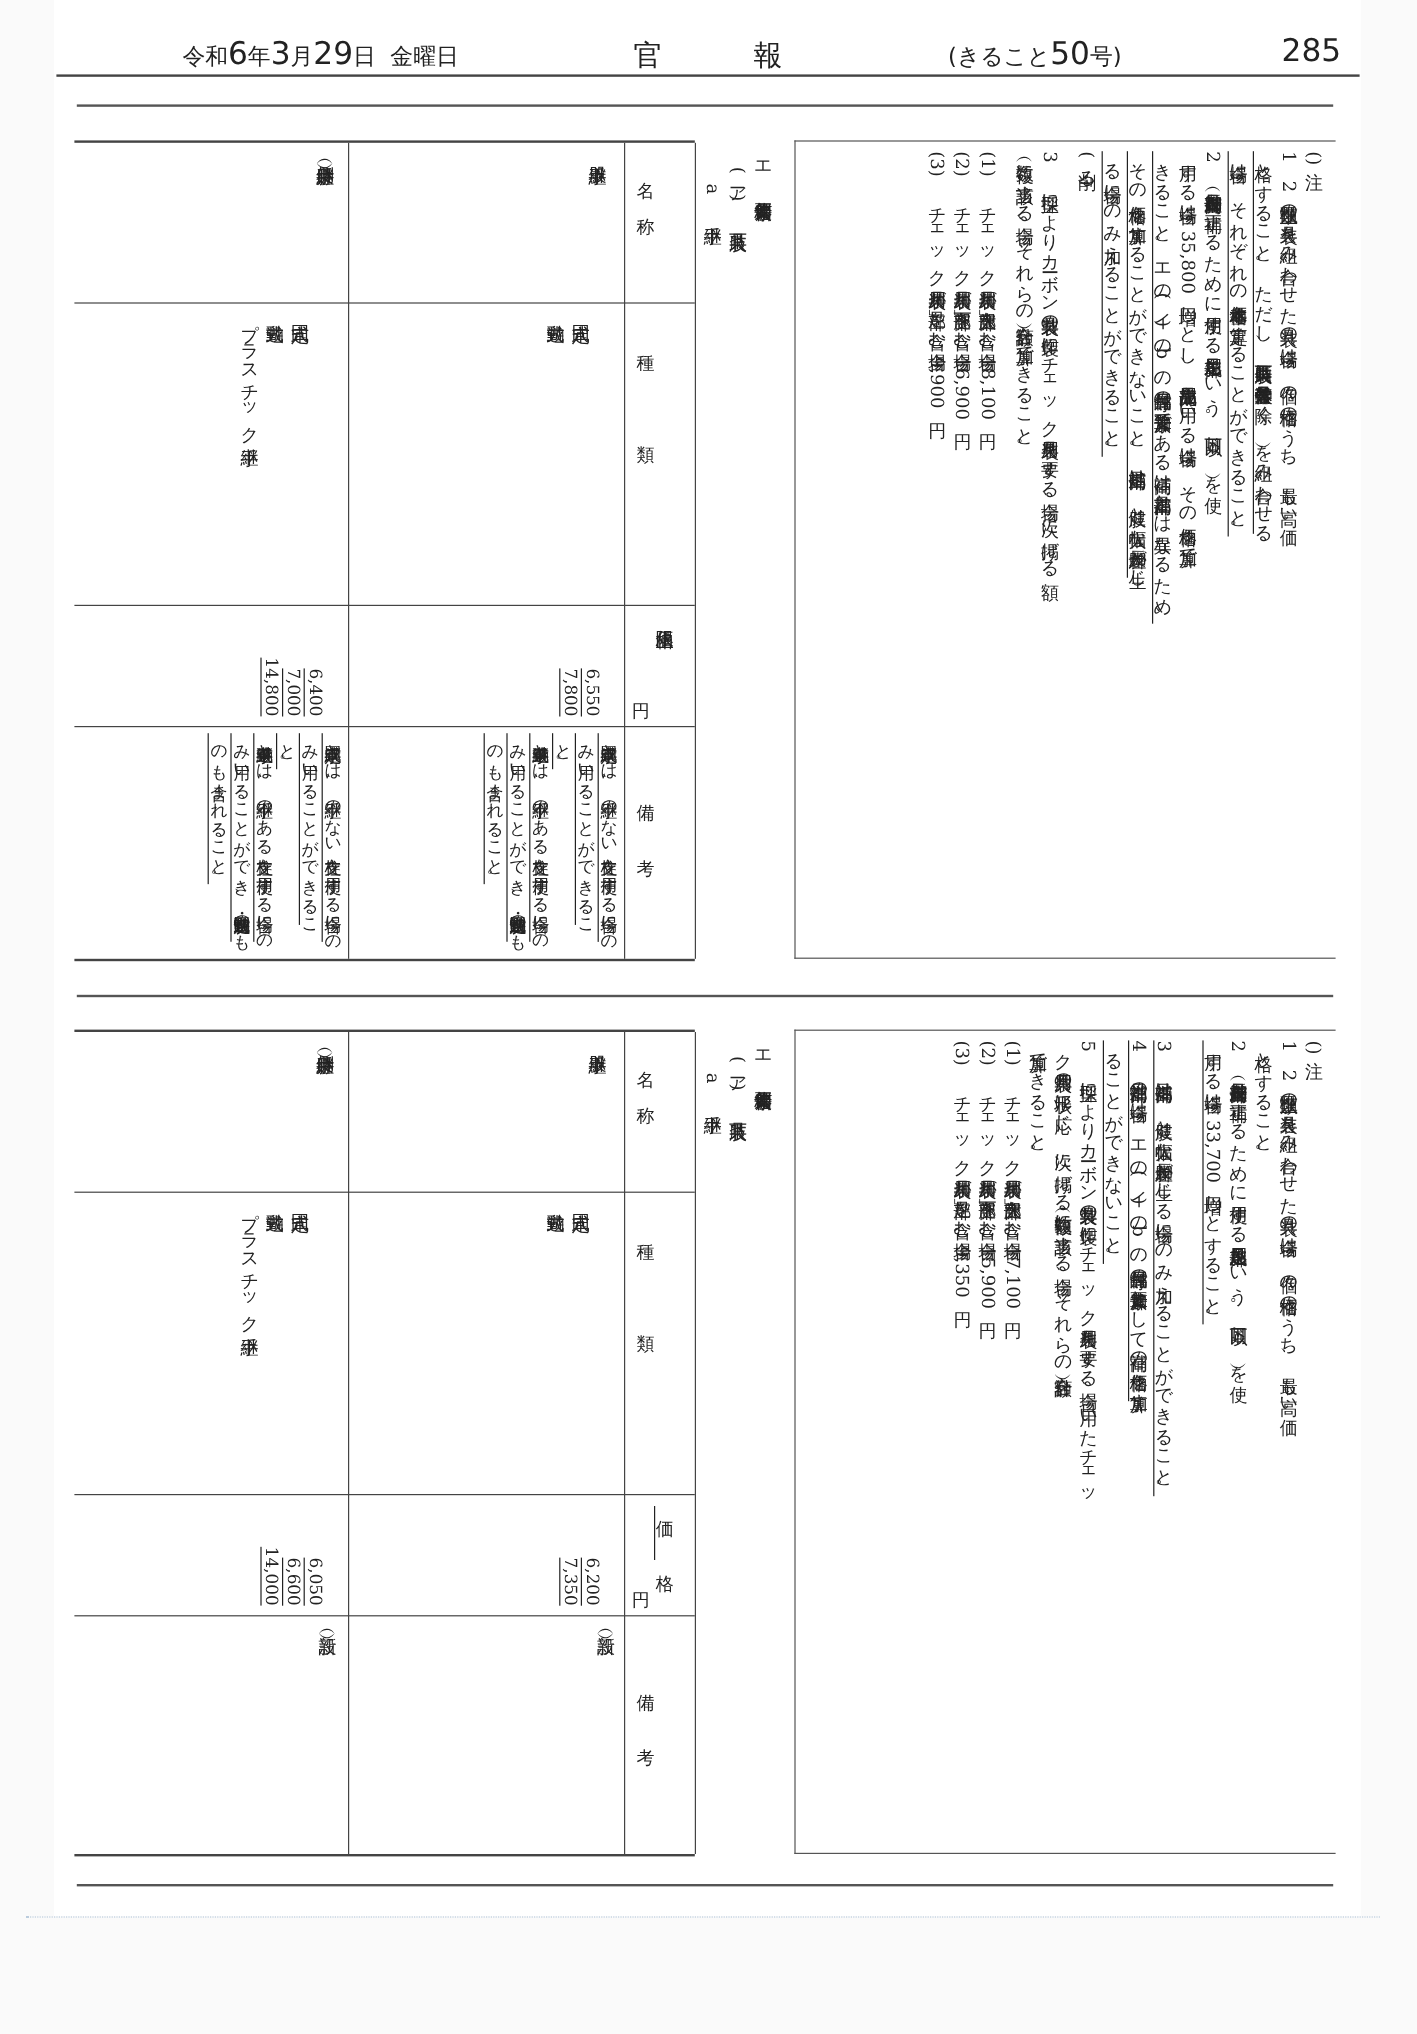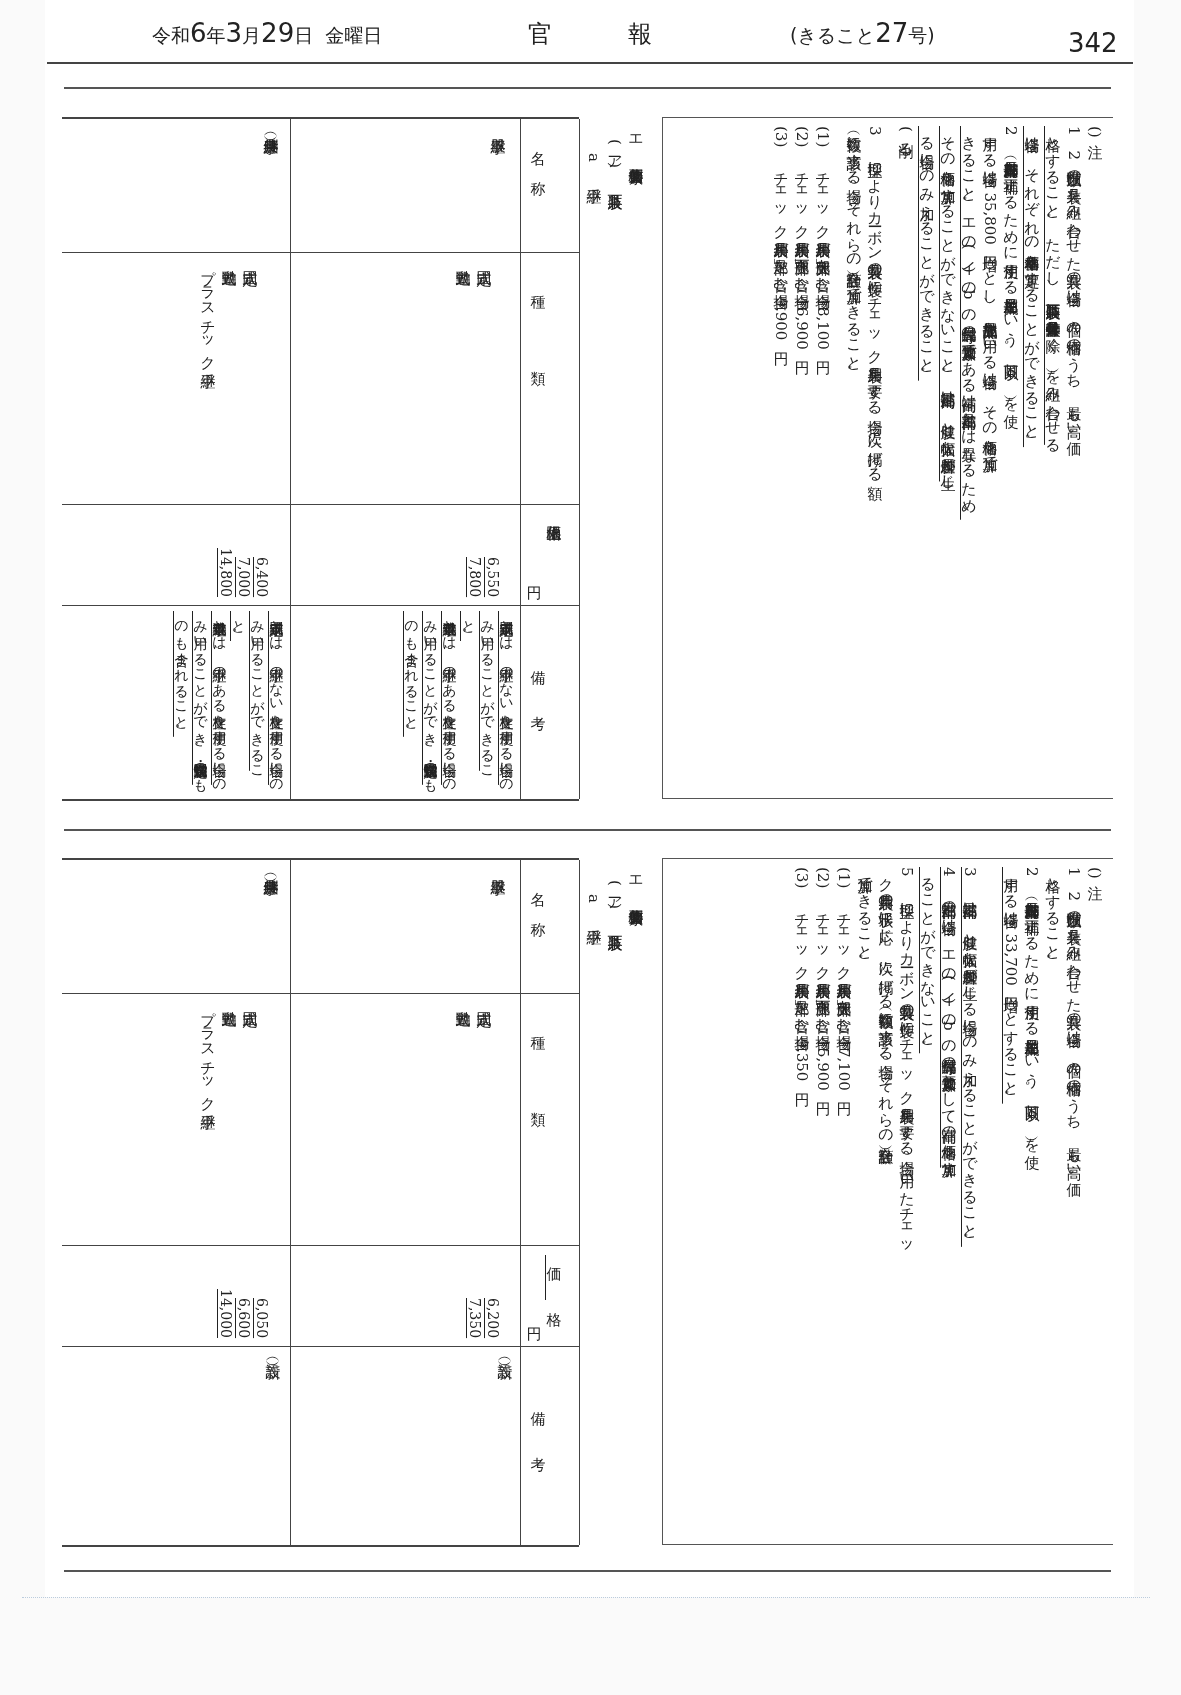--- a/index.html
+++ b/index.html
@@ -1,21 +1,21 @@
 <!DOCTYPE html>
 <html><head>
 <meta charset="utf-8">
 <style>
   html, body { margin:0; padding:0; }
   body { width:1181px; height:1695px; background:#fafafa; position:relative; overflow:hidden;
          font-family:"DejaVu Serif","Liberation Serif",serif; color:#222; }
   .page { position:absolute; left:45px; top:0; width:1089px; height:1597px; background:#fff; }
   .page-bottom-line { position:absolute; left:22px; top:1597px; width:1128px; border-top:1px dotted #bcd; }
   .header { position:absolute; left:0; top:0; width:1181px; height:64px; }
-  .hdr { position:absolute; top:18px; font-size:19px; font-family:"DejaVu Sans","Liberation Sans",sans-serif; white-space:nowrap; }
+  .hdr { position:absolute; top:30px; font-size:19px; font-family:"DejaVu Sans","Liberation Sans",sans-serif; white-space:nowrap; }
   .hdr .big { font-size:26px; }
   .hdr-date { left:152px; }
   .hdr-title1 { left:528px; font-size:24px; font-family:"DejaVu Serif",serif; }
   .hdr-title2 { left:628px; font-size:24px; font-family:"DejaVu Serif",serif; }
   .hdr-issue { left:790px; }
   .hdr-page { left:1068px; font-size:26px; top:28px; }
   .rule-thick { position:absolute; left:47px; width:1086px; height:2px; background:#444; }
   .rule { position:absolute; left:64px; width:1047px; height:2px; background:#555; }
 
   .vtext { writing-mode:vertical-rl; font-size:15px; line-height:21px; }
@@ -40,23 +40,23 @@
 <div class="page"></div>
 <div class="page-bottom-line"></div>
 
 <div class="header">
   <div class="hdr hdr-date">
     <span>令和</span><span class="big">6</span><span>年</span><span class="big">3</span><span>月</span><span class="big">29</span><span>日</span>&nbsp;&nbsp;<span>金曜日</span>
   </div>
   <div class="hdr hdr-title1">官</div>
   <div class="hdr hdr-title2">報</div>
   <div class="hdr hdr-issue">
-    <span>(きること</span><span class="big">27</span><span>号)</span>
+    <span>(きること</span><span class="big">50</span><span>号)</span>
   </div>
-  <div class="hdr hdr-page">342</div>
+  <div class="hdr hdr-page">285</div>
 </div>
 <div class="rule-thick" style="top:62px"></div>
 <div class="rule" style="top:87px"></div>
 <div class="rule" style="top:829px"></div>
 <div class="rule" style="top:1570px"></div>
 
 <div class="notes" style="top:117px; height:680px;">
   <div class="notes-inner vtext">
     <span class="note-line">(注)</span>
     <span class="note-line">1　2種類以上の装具を組み合わせた装具の場合は、個々の価格のうち、最も高い価</span>

